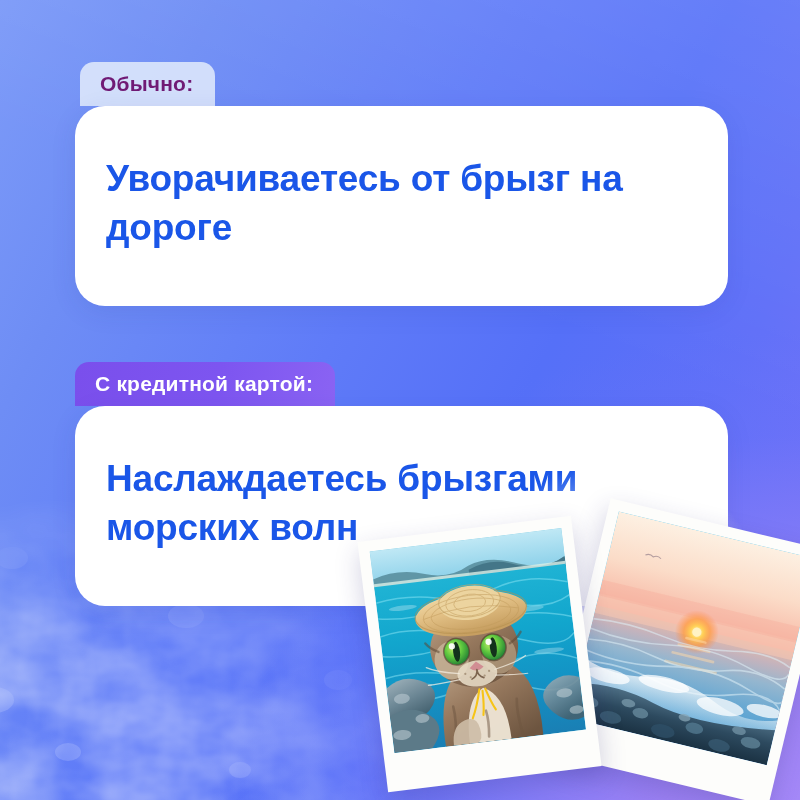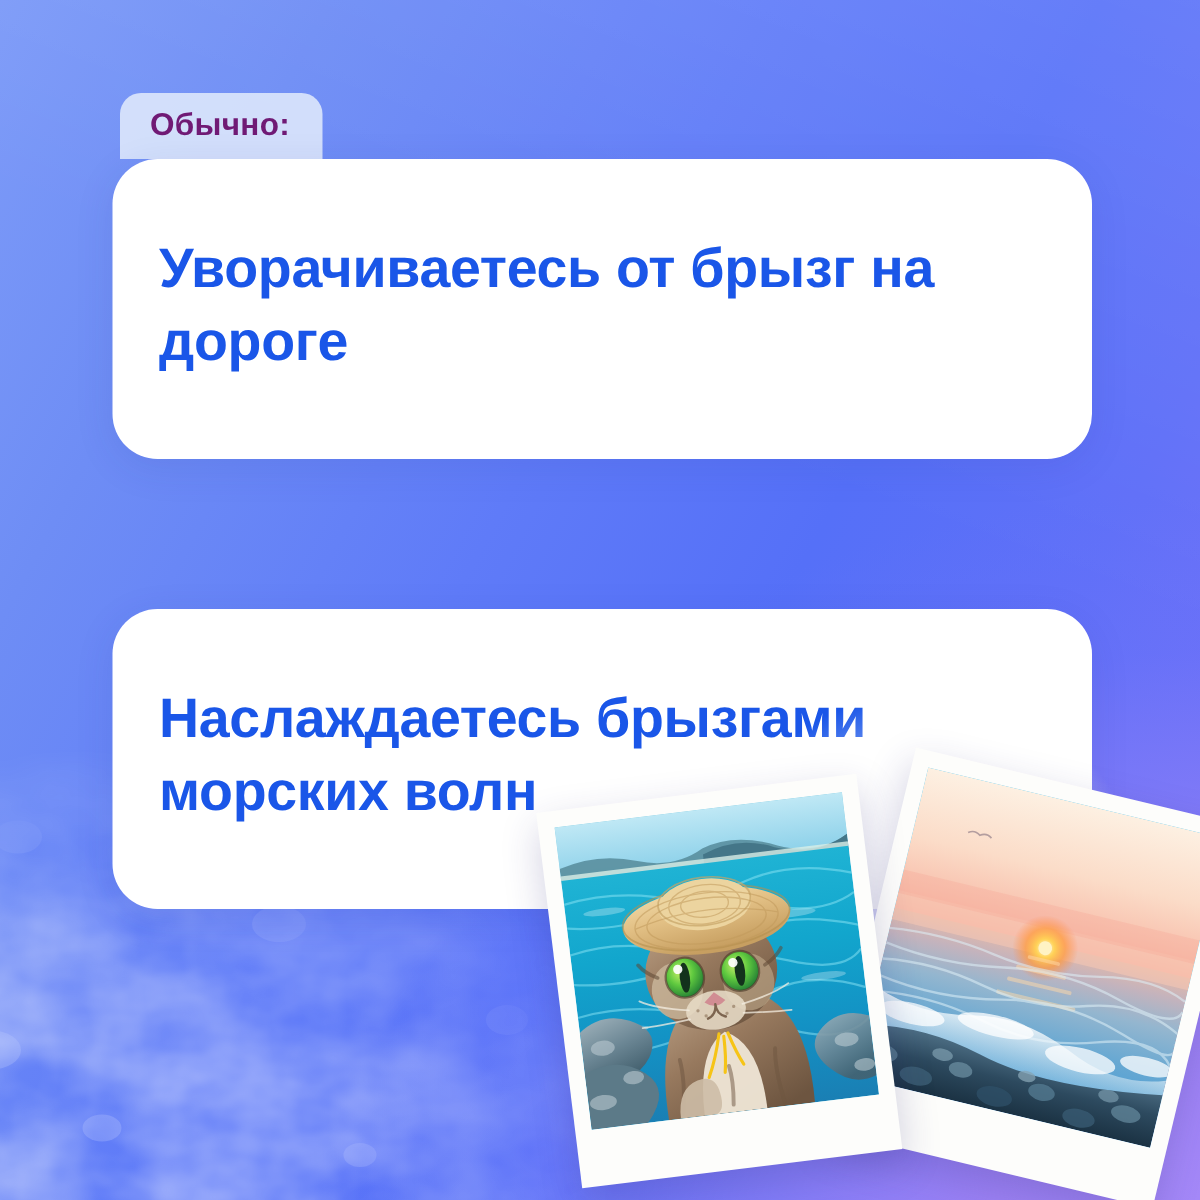--- a/index.html
+++ b/index.html
@@ -182,20 +182,21 @@
       </g>
     </svg>
   </div>
 
   <div class="tab tab-usual">Обычно:</div>
 
   <div class="card card-usual">
     <div class="card-text">Уворачиваетесь от брызг на дороге</div>
   </div>
 
+  <div class="tab tab-card">С кредитной картой:</div>
 
   <div class="card card-credit">
     <div class="card-text">Наслаждаетесь брызгами морских волн</div>
   </div>
 
   <div class="photo-glow"></div>
 
   <div class="polaroid polaroid-sunset">
     <div class="pic">
       <svg viewBox="0 0 203 212" preserveAspectRatio="none">

